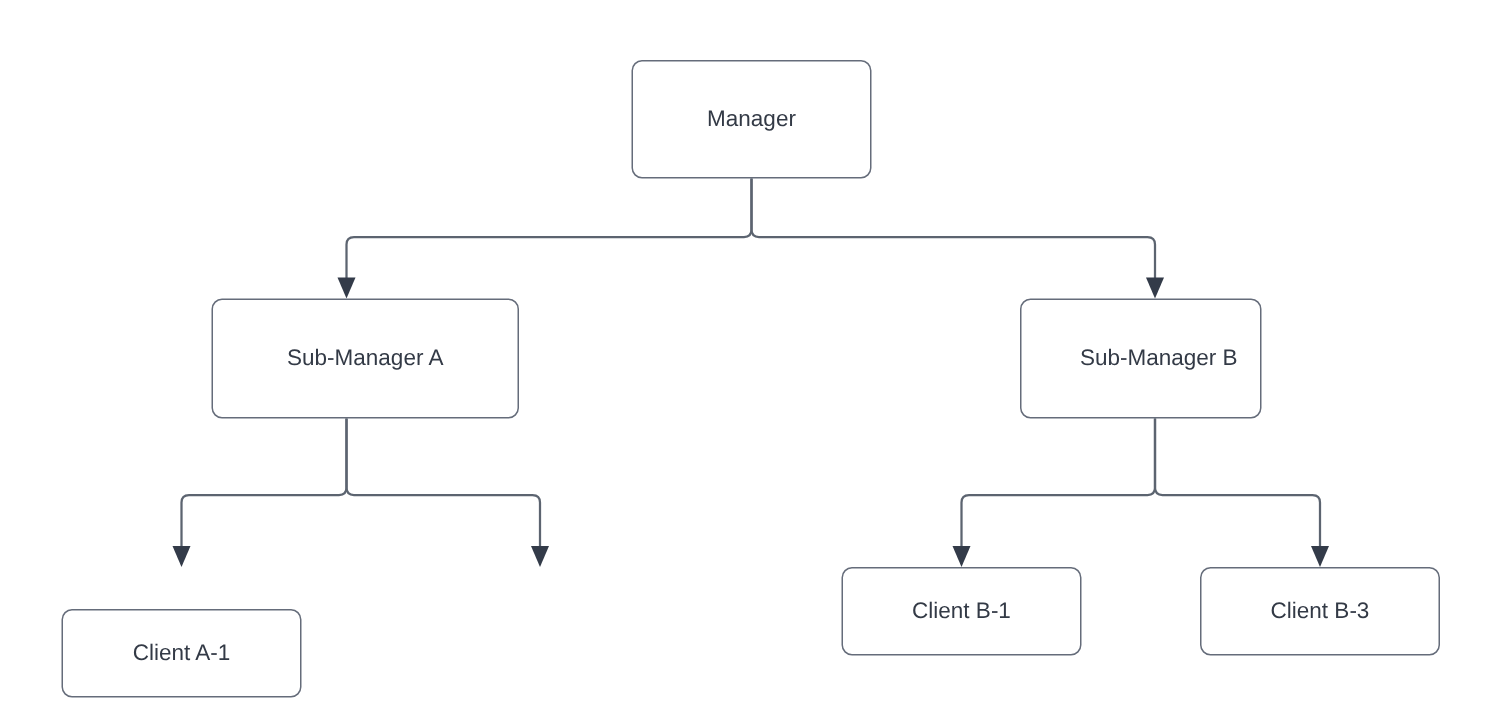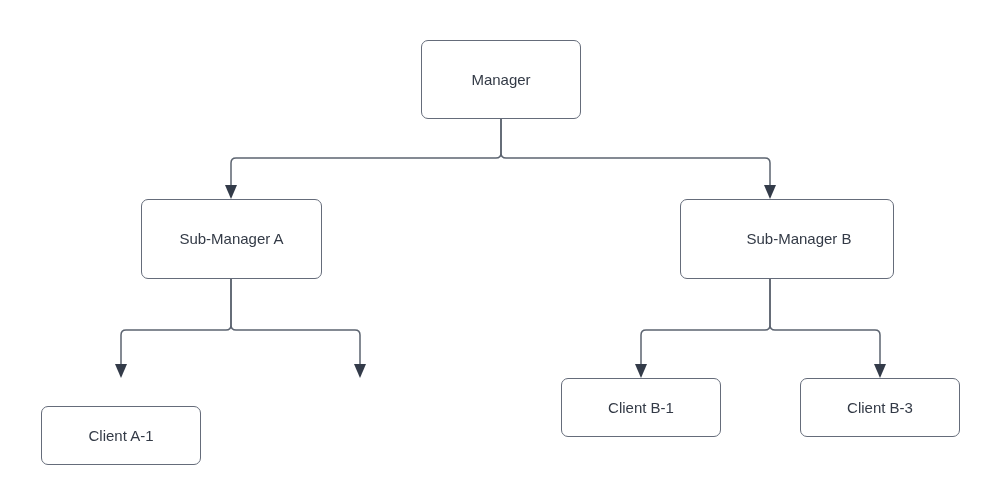--- a/index.html
+++ b/index.html
@@ -11,22 +11,22 @@
   .stage{position:relative;width:1000px;height:480px;background:var(--bg);overflow:hidden;}
   .edges{position:absolute;left:0;top:0;width:1000px;height:480px;}
   .node{
     position:absolute;box-sizing:border-box;
     border:1px solid var(--box-border);border-radius:7px;
     background:var(--bg);color:var(--text);
     display:flex;align-items:center;justify-content:center;
     font-size:15px;line-height:1.2;text-align:center;
   }
   .n-manager{left:421px;top:40px;width:160px;height:79px;}
-  .n-sub-a{left:141px;top:199px;width:181px;height:80px;}
-  .n-sub-b{left:680px;top:199px;width:214px;height:80px;padding-left:24px;}
+  .n-sub-a{left:141px;top:199px;width:205px;height:80px;}
+  .n-sub-b{left:680px;top:199px;width:161px;height:80px;padding-left:24px;}
   .n-a1{left:41px;top:378px;width:160px;height:59px;margin-top:28px;}
   .n-a2{left:280px;top:378px;width:160px;height:59px;}
   .n-b1{left:561px;top:378px;width:160px;height:59px;}
   .n-b2{left:800px;top:378px;width:160px;height:59px;}
 </style>
 </head>
 <body>
 
 <div class="stage">
 

